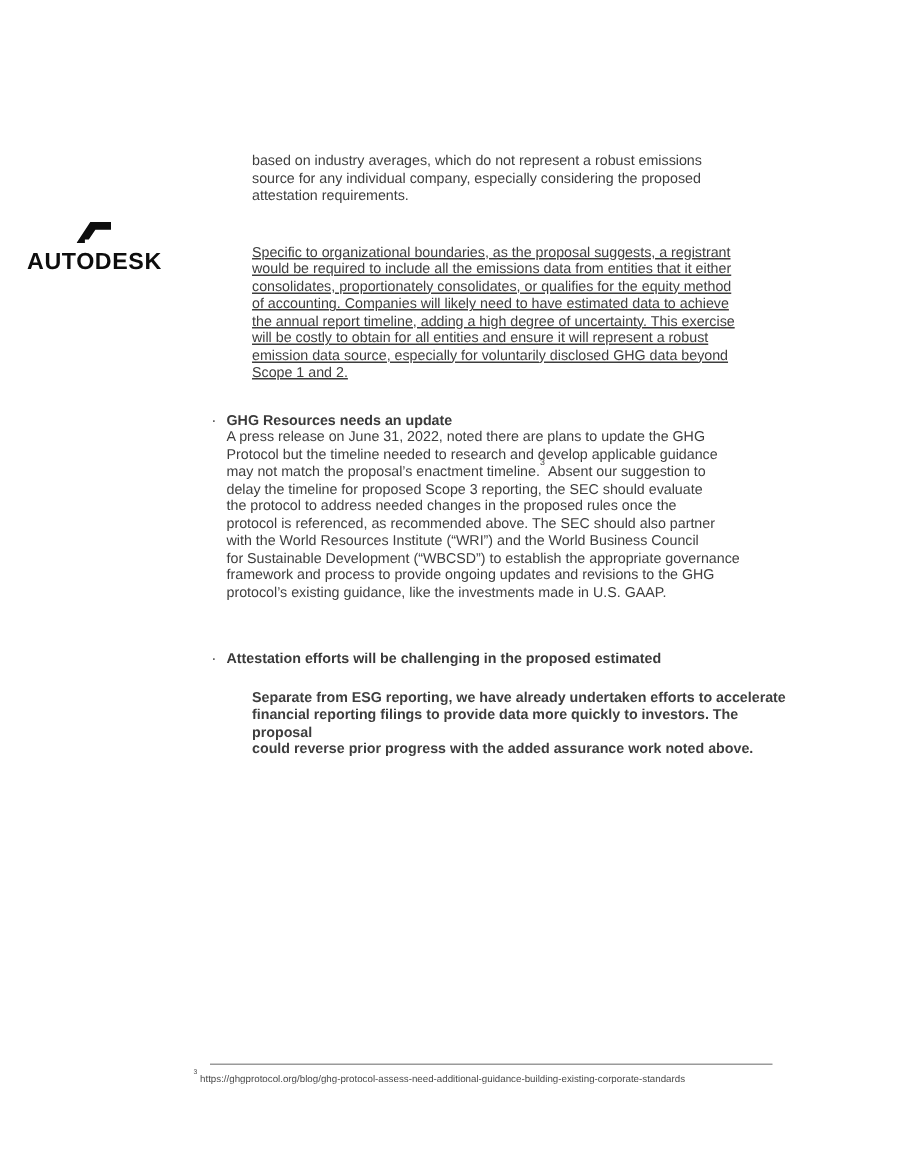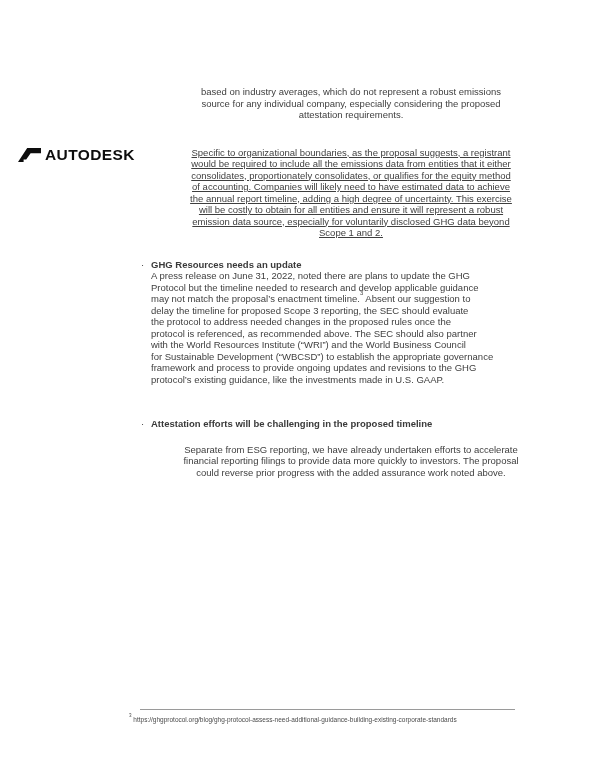--- a/index.html
+++ b/index.html
@@ -14,45 +14,46 @@
 
   
   .logo {
     position: absolute;
     left: 18px;
     top: 147px;
     display: flex;
     align-items: center;
     gap: 4px;
     color: #0d0d0d;
+    flex-direction: column;
   }
   .logo-mark { display: block; width: 23px; height: 16px; }
   .logo-text {
     font-size: 15.5px;
     font-weight: bold;
     letter-spacing: 0.4px;
     color: #0d0d0d;
     line-height: 16px;
   }
 
   
   .column {
     position: absolute;
     left: 151px;
     top: 85px;
     width: 400px;
     color: #3e3e3e;
     font-size: 9.5px;
     line-height: 11.5px;
   }
-  .block { margin: 1px; white-space: pre-line; text-align: center; }
+  .block { margin: 17px; white-space: pre-line; }
   .para2   { margin-top: 26px; text-decoration: underline; }
   .bullet1 { margin-top: 20px; }
   .bullet2 { margin-top: 33px; }
-  .para3   { margin-top: 14px; }
+  .para3   { margin-top: 14px; font-weight: bold; }
 
   .bullet { position: relative; }
   .bullet-marker {
     position: absolute;
     left: -10px;
     top: 0;
     line-height: 11.5px;
   }
   .bullet-heading {
     font-weight: bold;
@@ -125,21 +126,21 @@
 the protocol to address needed changes in the proposed rules once the
 protocol is referenced, as recommended above. The SEC should also partner
 with the World Resources Institute (“WRI”) and the World Business Council
 for Sustainable Development (“WBCSD”) to establish the appropriate governance
 framework and process to provide ongoing updates and revisions to the GHG
 protocol’s existing guidance, like the investments made in U.S. GAAP.</span></div>
     </div>
 
     <div class="bullet bullet2">
       <span class="bullet-marker">·</span>
-      <p class="bullet-heading">Attestation efforts will be challenging in the proposed timeline</p>
+      <p class="bullet-heading">Attestation efforts will be challenging in the proposed estimated</p>
     </div>
 
     <p class="block para3">Separate from ESG reporting, we have already undertaken efforts to accelerate
 financial reporting filings to provide data more quickly to investors. The proposal
 could reverse prior progress with the added assurance work noted above.</p>
 
   </div>
 
   <div class="fn-divider"></div>
   <div class="footnote"><sup class="fnref">3</sup><span> https://ghgprotocol.org/blog/ghg-protocol-assess-need-additional-guidance-building-existing-corporate-standards</span></div>

